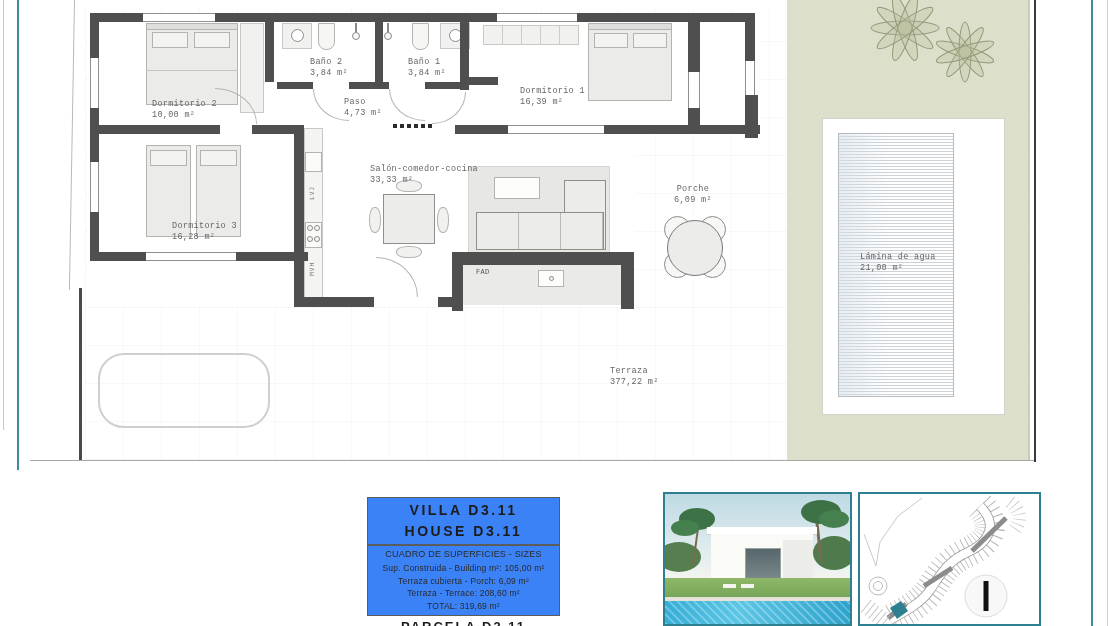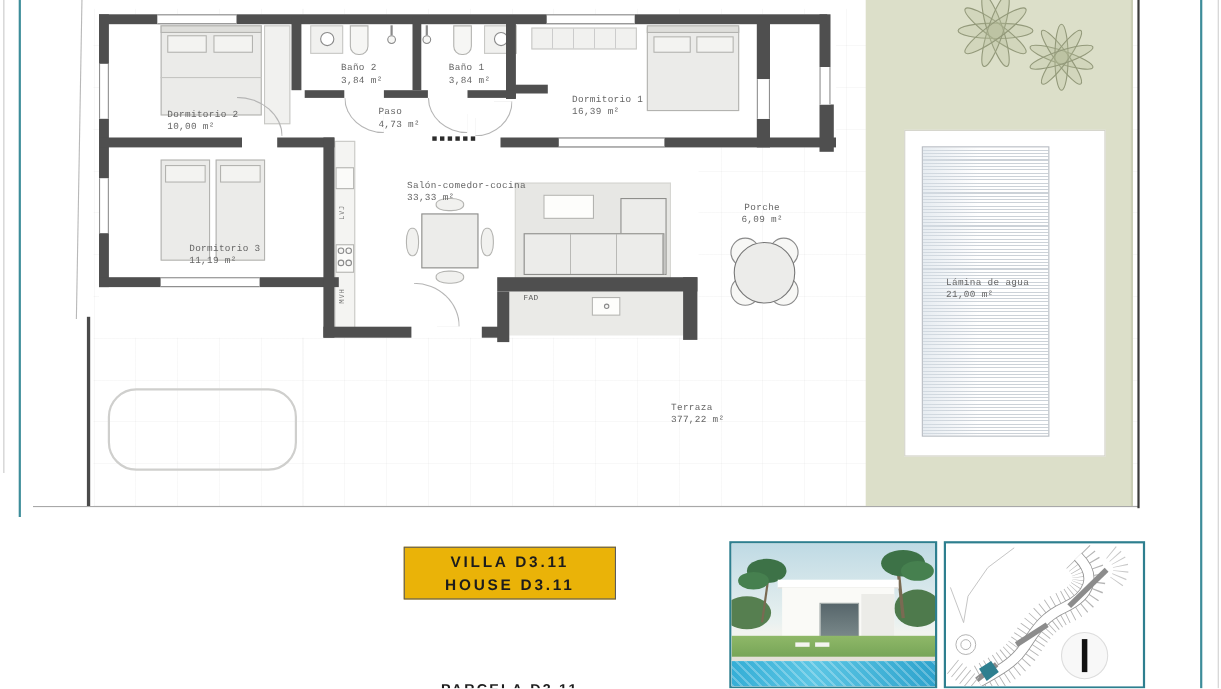--- a/index.html
+++ b/index.html
@@ -9,21 +9,21 @@
   .wall{position:absolute;background:#4f4f4f;}
   .winh{position:absolute;background:#fff;border-top:1px solid #8f8f8f;border-bottom:1px solid #8f8f8f;box-sizing:border-box;}
   .winv{position:absolute;background:#fff;border-left:1px solid #8f8f8f;border-right:1px solid #8f8f8f;box-sizing:border-box;}
   .furn{position:absolute;background:#ebebe9;border:1px solid #b3b3b0;box-sizing:border-box;}
   .lite{position:absolute;background:#f1f1ef;border:1px solid #c8c8c5;box-sizing:border-box;}
   .lbl{position:absolute;font-size:8.5px;line-height:1.25;color:#666;letter-spacing:.3px;white-space:nowrap;font-family:Liberation Mono, monospace;}
   .vlbl{position:absolute;font-size:6px;color:#777;writing-mode:vertical-rl;transform:rotate(180deg);letter-spacing:1px;}
   .arc{position:absolute;box-sizing:border-box;}
   .dot{position:absolute;width:4px;height:4px;background:#2c2c2c;}
   .circ{position:absolute;border:1px solid #8a8a8a;border-radius:50%;background:#f7f7f5;box-sizing:border-box;}
-  .tbox{position:absolute;border:1px solid #5c5c5c;background:#eab308;box-sizing:border-box;
+  .tbox{position:absolute;border:1px solid #5c5c5c;background:#3b82f6;box-sizing:border-box;
         font-family:"Liberation Sans", sans-serif;display:flex;flex-direction:column;justify-content:center;align-items:center;}
   .tb-big{font-size:14px;font-weight:600;letter-spacing:2.5px;color:#1c1c1c;line-height:1.5;}
   .tb-row{font-size:8.5px;color:#2a2a2a;line-height:1.5;letter-spacing:.2px;}
   .frame{position:absolute;border:2px solid #2e7f8f;box-sizing:border-box;overflow:hidden;background:#fff;}
 </style>
 </head>
 <body>
 
 <div class="stage">
 
@@ -187,21 +187,21 @@
   <div class="arc" style="left:389px;top:89px;width:36px;height:32px;border-bottom:1px solid #b5b5b5;border-left:1px solid #b5b5b5;border-bottom-left-radius:100%;"></div>
   <div class="arc" style="left:432px;top:92px;width:34px;height:32px;border-bottom:1px solid #b5b5b5;border-right:1px solid #b5b5b5;border-bottom-right-radius:100%;"></div>
   <div class="arc" style="left:376px;top:257px;width:42px;height:40px;border-top:1px solid #b5b5b5;border-right:1px solid #b5b5b5;border-top-right-radius:100%;"></div>
 
   <div class="lbl" style="left:152px;top:99px;">
     <span>Dormitorio 2</span><br>
     <span>10,00 m²</span>
   </div>
   <div class="lbl" style="left:172px;top:221px;">
     <span>Dormitorio 3</span><br>
-    <span>11,19 m²</span>
+    <span>16,28 m²</span>
   </div>
   <div class="lbl" style="left:310px;top:57px;">
     <span>Baño 2</span><br>
     <span>3,84 m²</span>
   </div>
   <div class="lbl" style="left:408px;top:57px;">
     <span>Baño 1</span><br>
     <span>3,84 m²</span>
   </div>
   <div class="lbl" style="left:344px;top:97px;">
@@ -225,20 +225,27 @@
     <span>377,22 m²</span>
   </div>
   <div class="lbl" style="left:860px;top:252px;">
     <span>Lámina de agua</span><br>
     <span>21,00 m²</span>
   </div>
 
   <div class="tbox" style="left:367px;top:497px;width:193px;height:48px;">
     <div class="tb-big">VILLA D3.11</div>
     <div class="tb-big">HOUSE D3.11</div>
+  </div>
+  <div class="tbox" style="left:367px;top:545px;width:193px;height:71px;">
+    <div class="tb-row" style="font-size:9px;">CUADRO DE SUPERFICIES  -  SIZES</div>
+    <div class="tb-row">Sup. Construida  -  Building m²:  105,00 m²</div>
+    <div class="tb-row">Terraza cubierta  -  Porch:  6,09 m²</div>
+    <div class="tb-row">Terraza  -  Terrace:  208,60 m²</div>
+    <div class="tb-row">TOTAL:   319,69 m²</div>
   </div>
   <div class="abs" style="left:367px;top:619px;width:193px;height:7px;overflow:hidden;text-align:center;
        font-family:'Liberation Sans',sans-serif;font-weight:700;font-size:13px;letter-spacing:2px;color:#1c1c1c;">PARCELA D3.11</div>
 
   <div class="frame" style="left:663px;top:492px;width:189px;height:134px;">
     <div class="abs" style="left:0;top:0;width:185px;height:130px;background:linear-gradient(180deg,#bfdae4,#e9f1f0 55%,#f2f3ef 62%);"></div>
     <div class="abs" style="left:-8px;top:48px;width:44px;height:30px;background:#567f50;border-radius:50%;"></div>
     <div class="abs" style="left:148px;top:42px;width:42px;height:34px;background:#4e7a4c;border-radius:50%;"></div>
     <div class="abs" style="left:92px;top:58px;width:32px;height:18px;background:#6a9459;border-radius:50%;"></div>
     <div class="abs" style="left:30px;top:26px;width:2px;height:46px;background:#7a6a52;transform:rotate(8deg);"></div>

